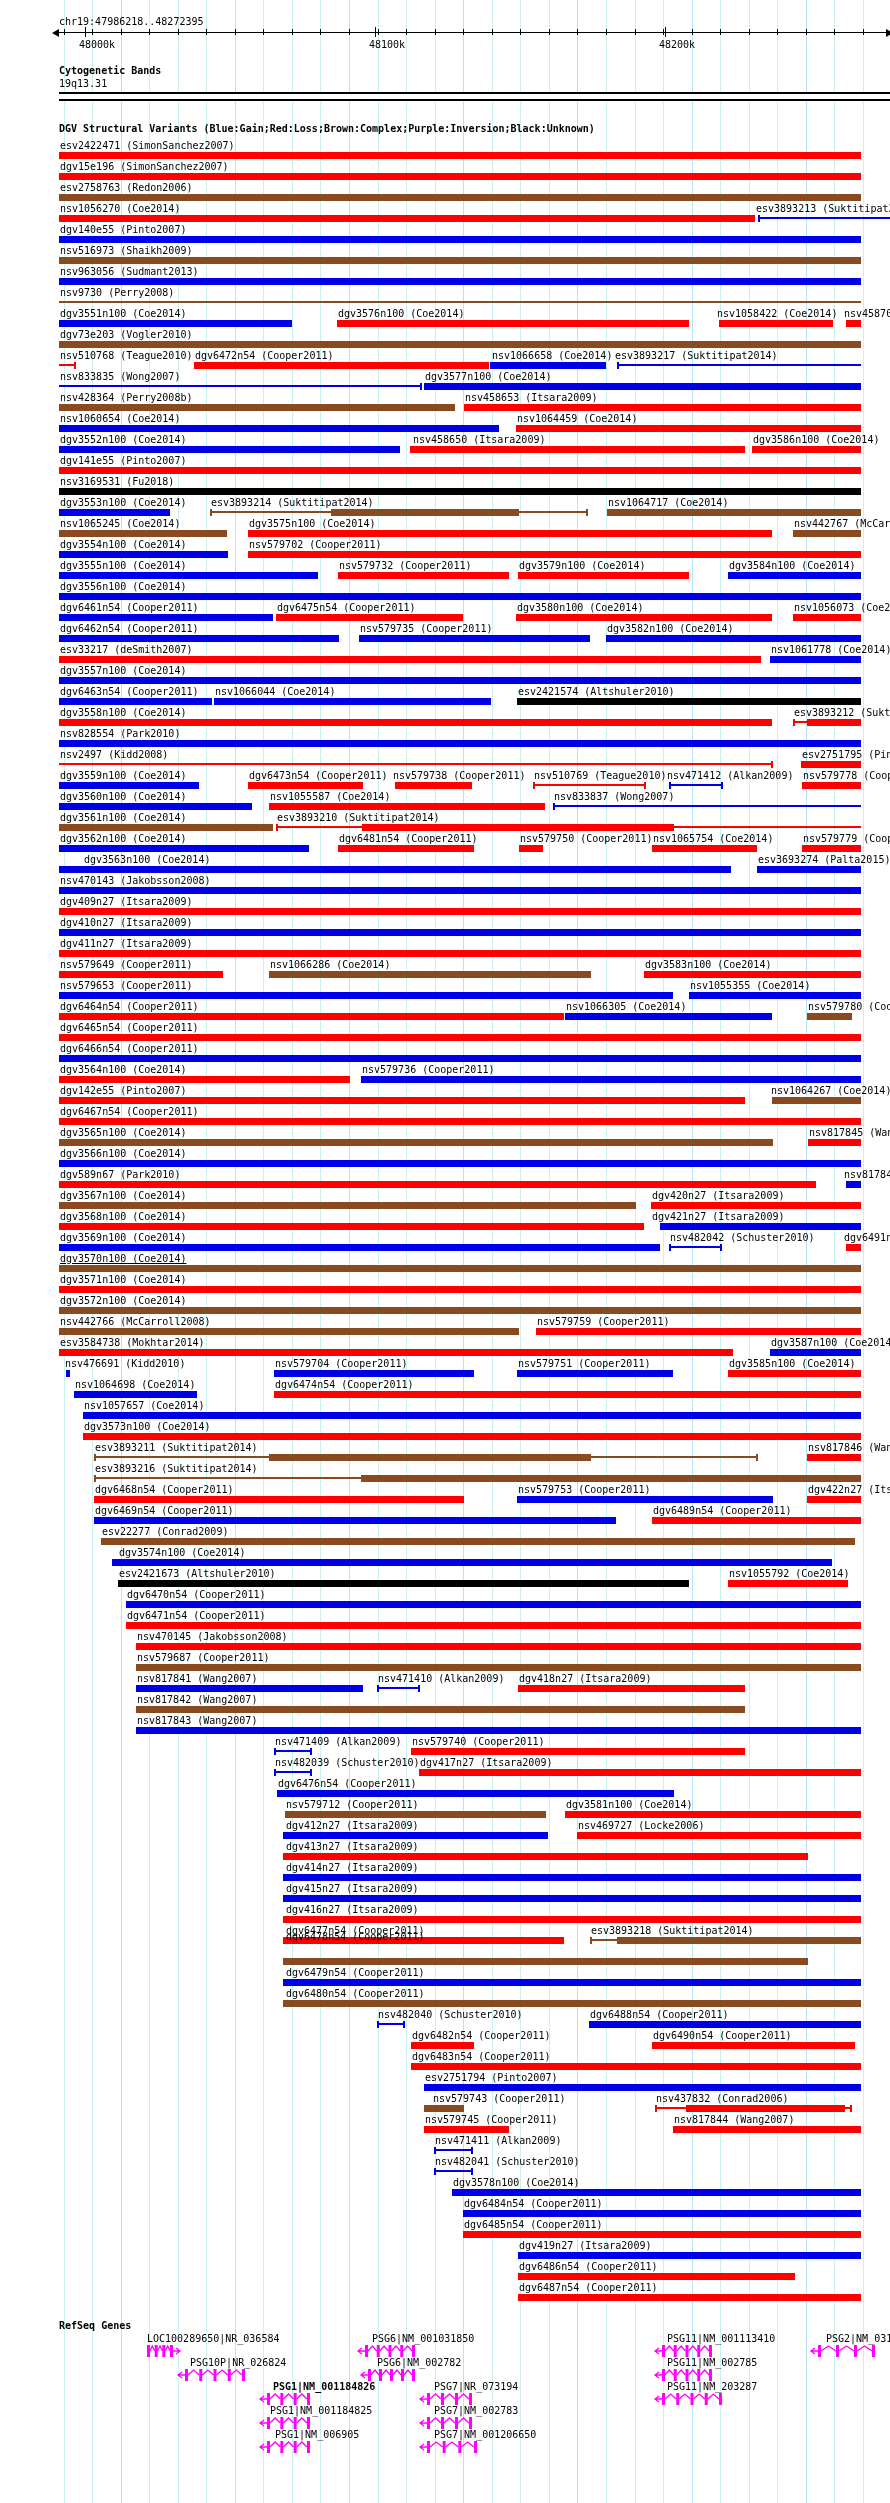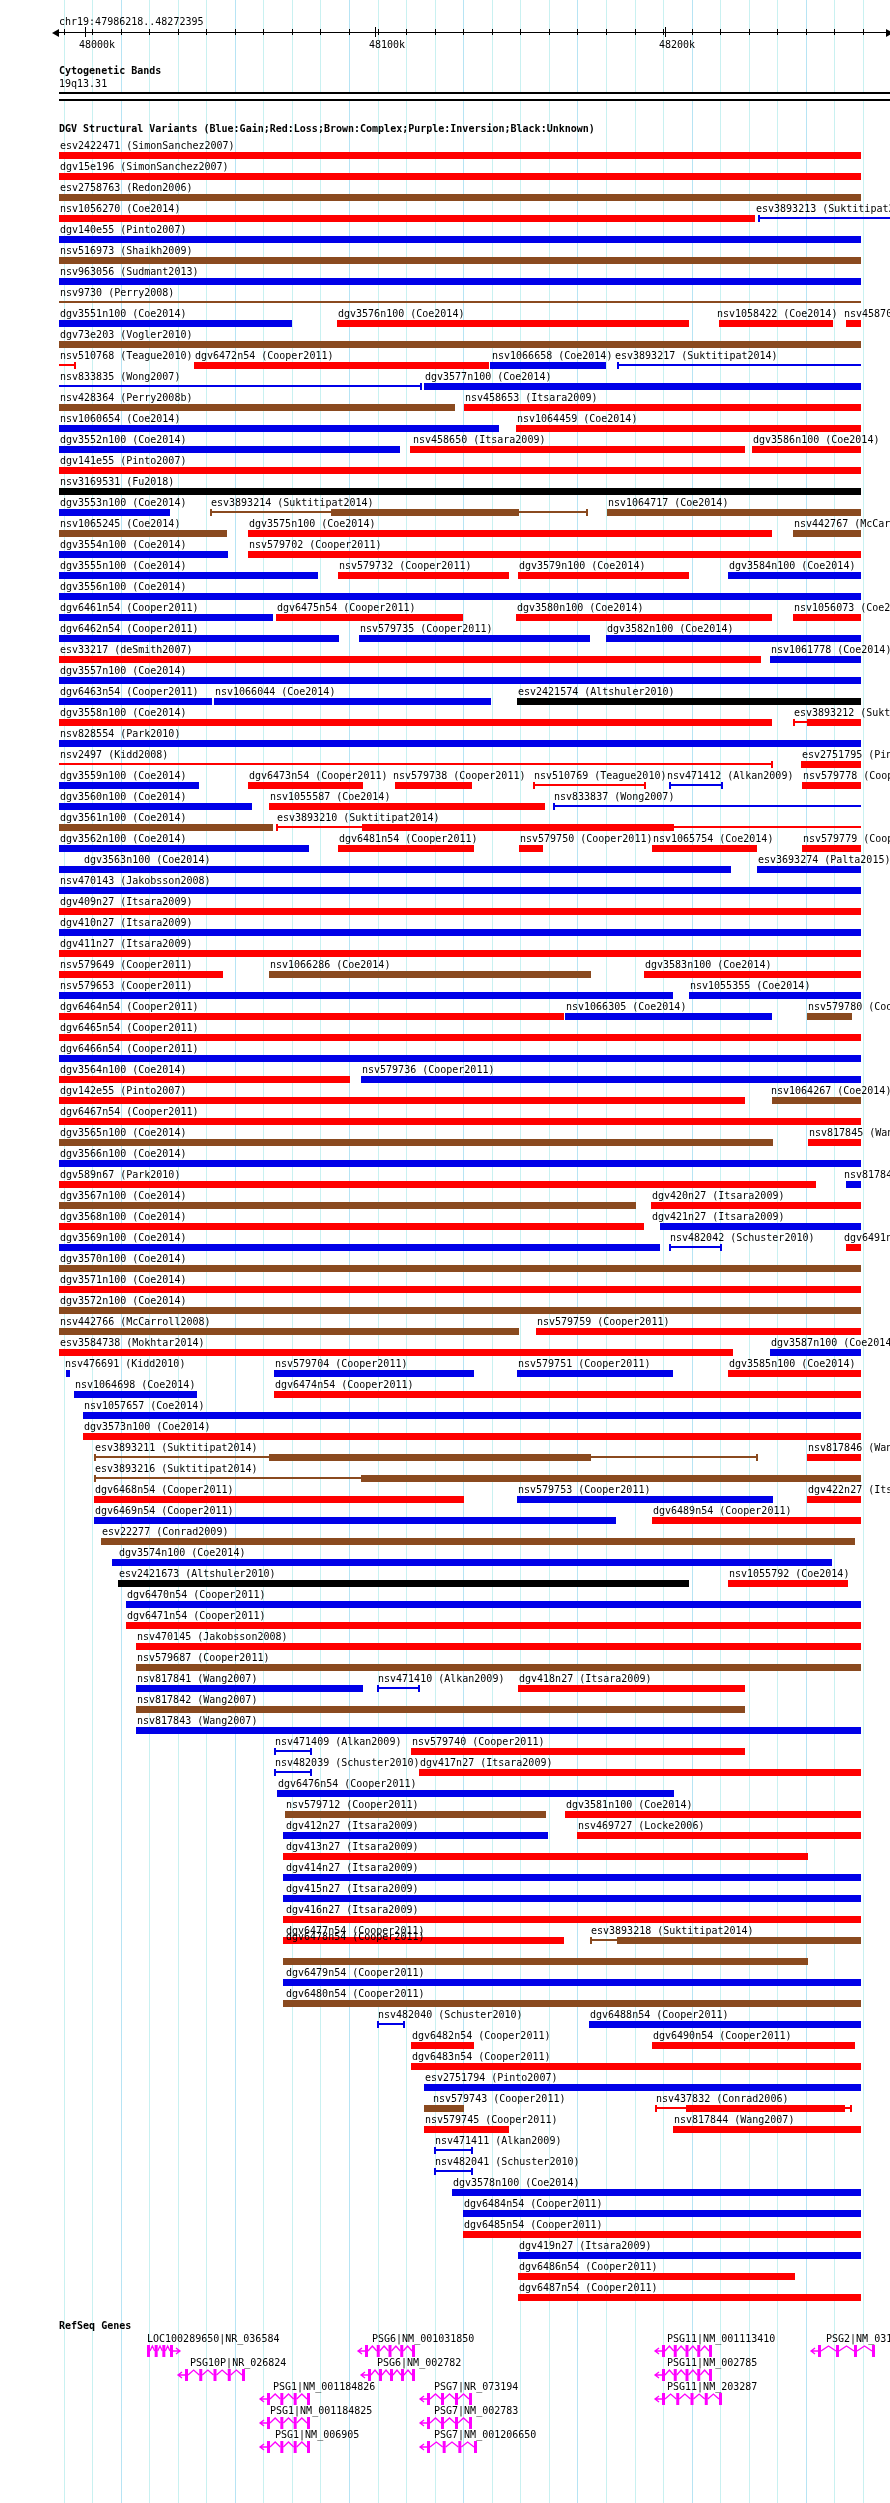--- a/index.html
+++ b/index.html
@@ -441,21 +441,21 @@
         <div class="lbl" style="left: 60px; top: 1233px;">dgv3569n100 (Coe2014)</div>
         <div class="bar" style="left: 59px; top: 1244px; width: 601px; background: rgb(0, 0, 232);"></div>
         <div class="lbl" style="left: 670px; top: 1233px;">nsv482042 (Schuster2010)</div>
         <div class="thin" style="left: 669px; top: 1246px; width: 52px; background: rgb(0, 0, 232);"></div>
         <div class="vtick" style="left: 720px; top: 1244px; background: rgb(0, 0, 232);"></div>
         <div class="vtick" style="left: 669px; top: 1244px; background: rgb(0, 0, 232);"></div>
         <div class="lbl" style="left: 844px; top: 1233px;">dgv6491n</div>
         <div class="bar" style="left: 846px; top: 1244px; width: 15px; background: rgb(255, 0, 0);"></div>
       </div>
       <div class="">
-        <div class="lbl" style="left: 60px; top: 1254px;">dgv3570n100 (Coe2014)</div>
+        <div class="lbl" style="left: 60px; top: 1254px; text-decoration: underline;">dgv3570n100 (Coe2014)</div>
         <div class="bar" style="left: 59px; top: 1265px; width: 802px; background: rgb(138, 74, 31);"></div>
       </div>
       <div class="">
         <div class="lbl" style="left: 60px; top: 1275px;">dgv3571n100 (Coe2014)</div>
         <div class="bar" style="left: 59px; top: 1286px; width: 802px; background: rgb(255, 0, 0);"></div>
       </div>
       <div class="">
         <div class="lbl" style="left: 60px; top: 1296px;">dgv3572n100 (Coe2014)</div>
         <div class="bar" style="left: 59px; top: 1307px; width: 802px; background: rgb(138, 74, 31);"></div>
       </div>
@@ -772,21 +772,21 @@
       </svg>
       <div class="lbl" style="left: 667px; top: 2358px;">PSG11|NM_002785</div>
       <svg width="70" height="14" style="left: 652px; top: 2368px;">
         <path d="M13 7 L17.375 2 L21.75 7 M24.75 7 L29.125 2 L33.5 7 M36.5 7 L40.875 2 L45.25 7 M48.25 7 L52.625 2 L57 7 M10 7 L3 7 M7 4 L3 7 L7 10 " fill="none" stroke="#ff00ff" stroke-width="1.3"></path>
         <rect x="10" y="1" width="3" height="12" fill="#ff00ff"></rect>
         <rect x="21.75" y="1" width="3" height="12" fill="#ff00ff"></rect>
         <rect x="33.5" y="1" width="3" height="12" fill="#ff00ff"></rect>
         <rect x="45.25" y="1" width="3" height="12" fill="#ff00ff"></rect>
         <rect x="57" y="1" width="3" height="12" fill="#ff00ff"></rect>
       </svg>
-      <div class="lbl" style="left: 273px; top: 2382px;">PSG1|NM_001184826</div>
+      <div class="lbl" style="left: 273px; top: 2382px; font-weight: bold;">PSG1|NM_001184826</div>
       <svg width="63" height="14" style="left: 257px; top: 2392px;">
         <path d="M13 7 L18.166666666666668 2 L23.333333333333336 7 M26.333333333333336 7 L31.500000000000004 2 L36.66666666666667 7 M39.66666666666667 7 L44.833333333333336 2 L50 7 M10 7 L3 7 M7 4 L3 7 L7 10 " fill="none" stroke="#ff00ff" stroke-width="1.3"></path>
         <rect x="10" y="1" width="3" height="12" fill="#ff00ff"></rect>
         <rect x="23.333333333333336" y="1" width="3" height="12" fill="#ff00ff"></rect>
         <rect x="36.66666666666667" y="1" width="3" height="12" fill="#ff00ff"></rect>
         <rect x="50" y="1" width="3" height="12" fill="#ff00ff"></rect>
       </svg>
       <div class="lbl" style="left: 434px; top: 2382px;">PSG7|NR_073194</div>
       <svg width="65" height="14" style="left: 417px; top: 2392px;">
         <path d="M13 7 L18.5 2 L24 7 M27 7 L32.5 2 L38 7 M41 7 L46.5 2 L52 7 M10 7 L3 7 M7 4 L3 7 L7 10 " fill="none" stroke="#ff00ff" stroke-width="1.3"></path>

